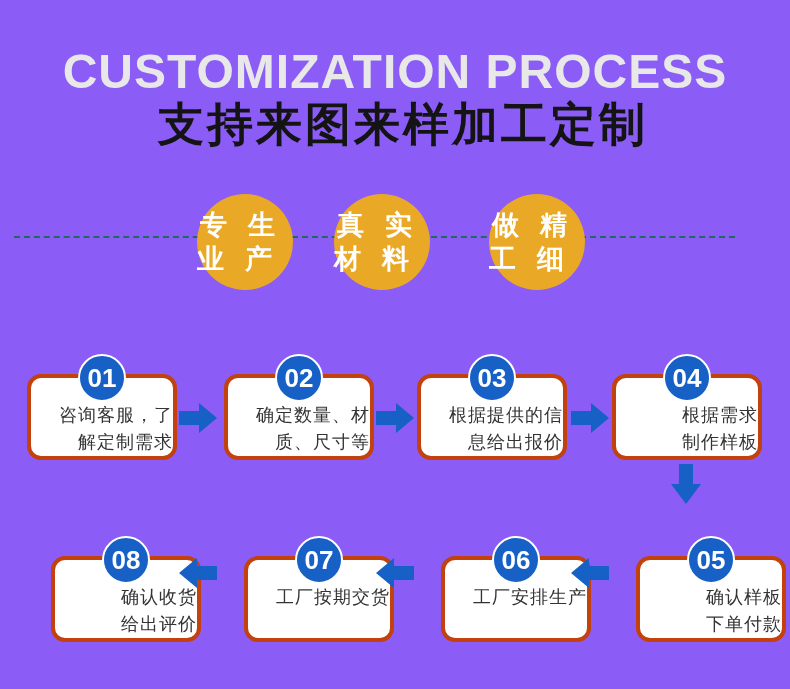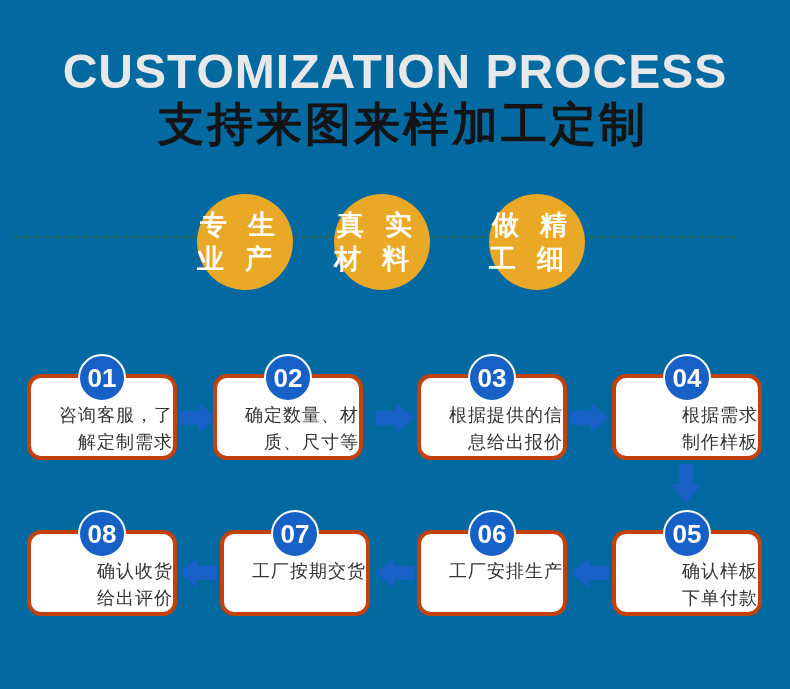--- a/index.html
+++ b/index.html
@@ -4,21 +4,21 @@
 <style>
   html, body { margin: 0; padding: 0; }
   body {
     font-family: "Liberation Sans", "DejaVu Sans", sans-serif;
     background: #f7f7f7;
   }
   .page {
     position: relative;
     width: 790px;
     height: 689px;
-    background: #0369a1;
+    background: #8b5cf6;
     overflow: hidden;
     margin: 0 auto;
   }
 
   
   .watermark {
     position: absolute;
     top: 44px; left: 0; width: 100%;
     text-align: center;
     font-size: 48px;
@@ -96,23 +96,23 @@
   .step-text {
     position: absolute;
     top: 24px; left: 0; right: 0;
     text-align: right;
     font-size: 18px;
     line-height: 27px;
     letter-spacing: 1px;
     color: #333333;
   }
   .r1 { top: 374px; }
-  .r2 { top: 530px; }
+  .r2 { top: 556px; margin-left: 24px; }
   .c1 { left: 27px; }
-  .c2a { left: 213px; text-decoration: underline; }
+  .c2a { left: 224px; text-decoration: underline; }
   .c2b { left: 220px; }
   .c3 { left: 417px; }
   .c4 { left: 612px; }
 
   
   .arrow {
     position: absolute;
     z-index: 2;
     line-height: 0;
   }

